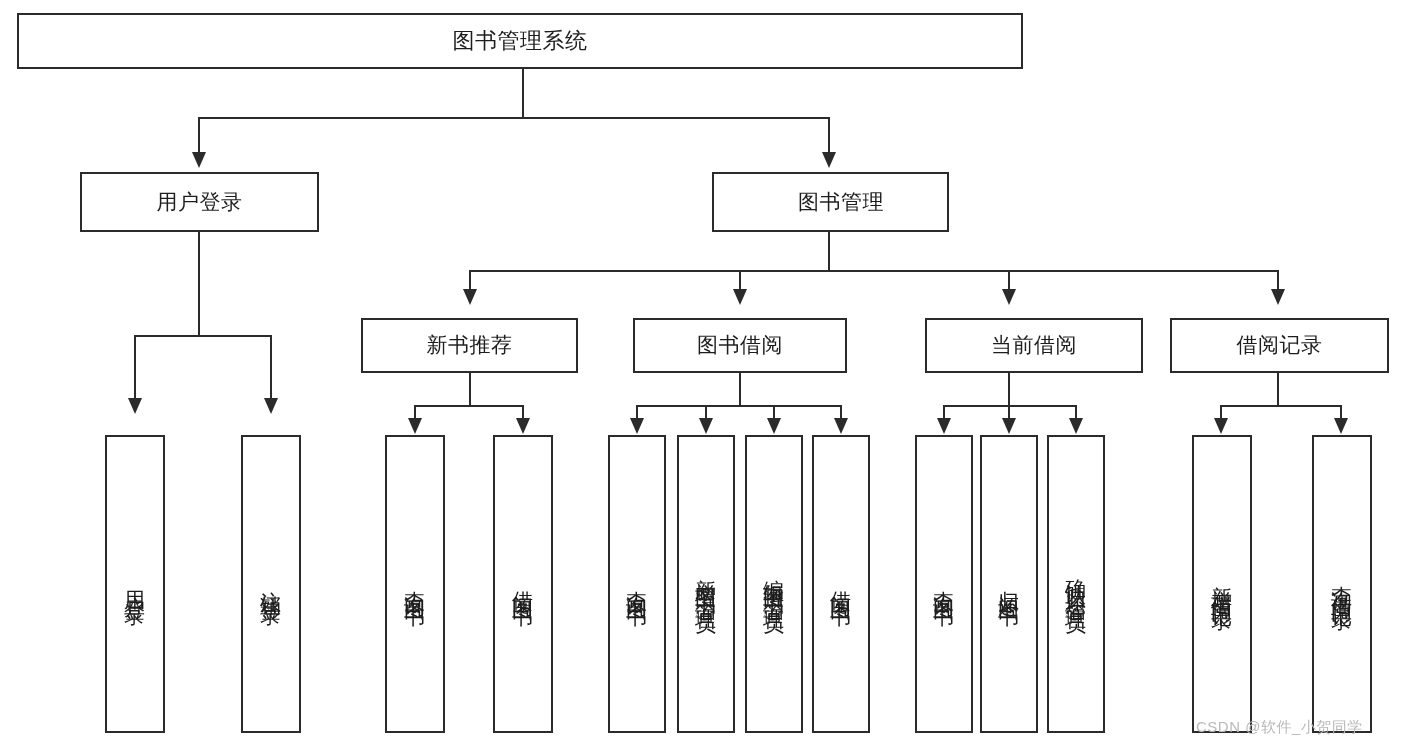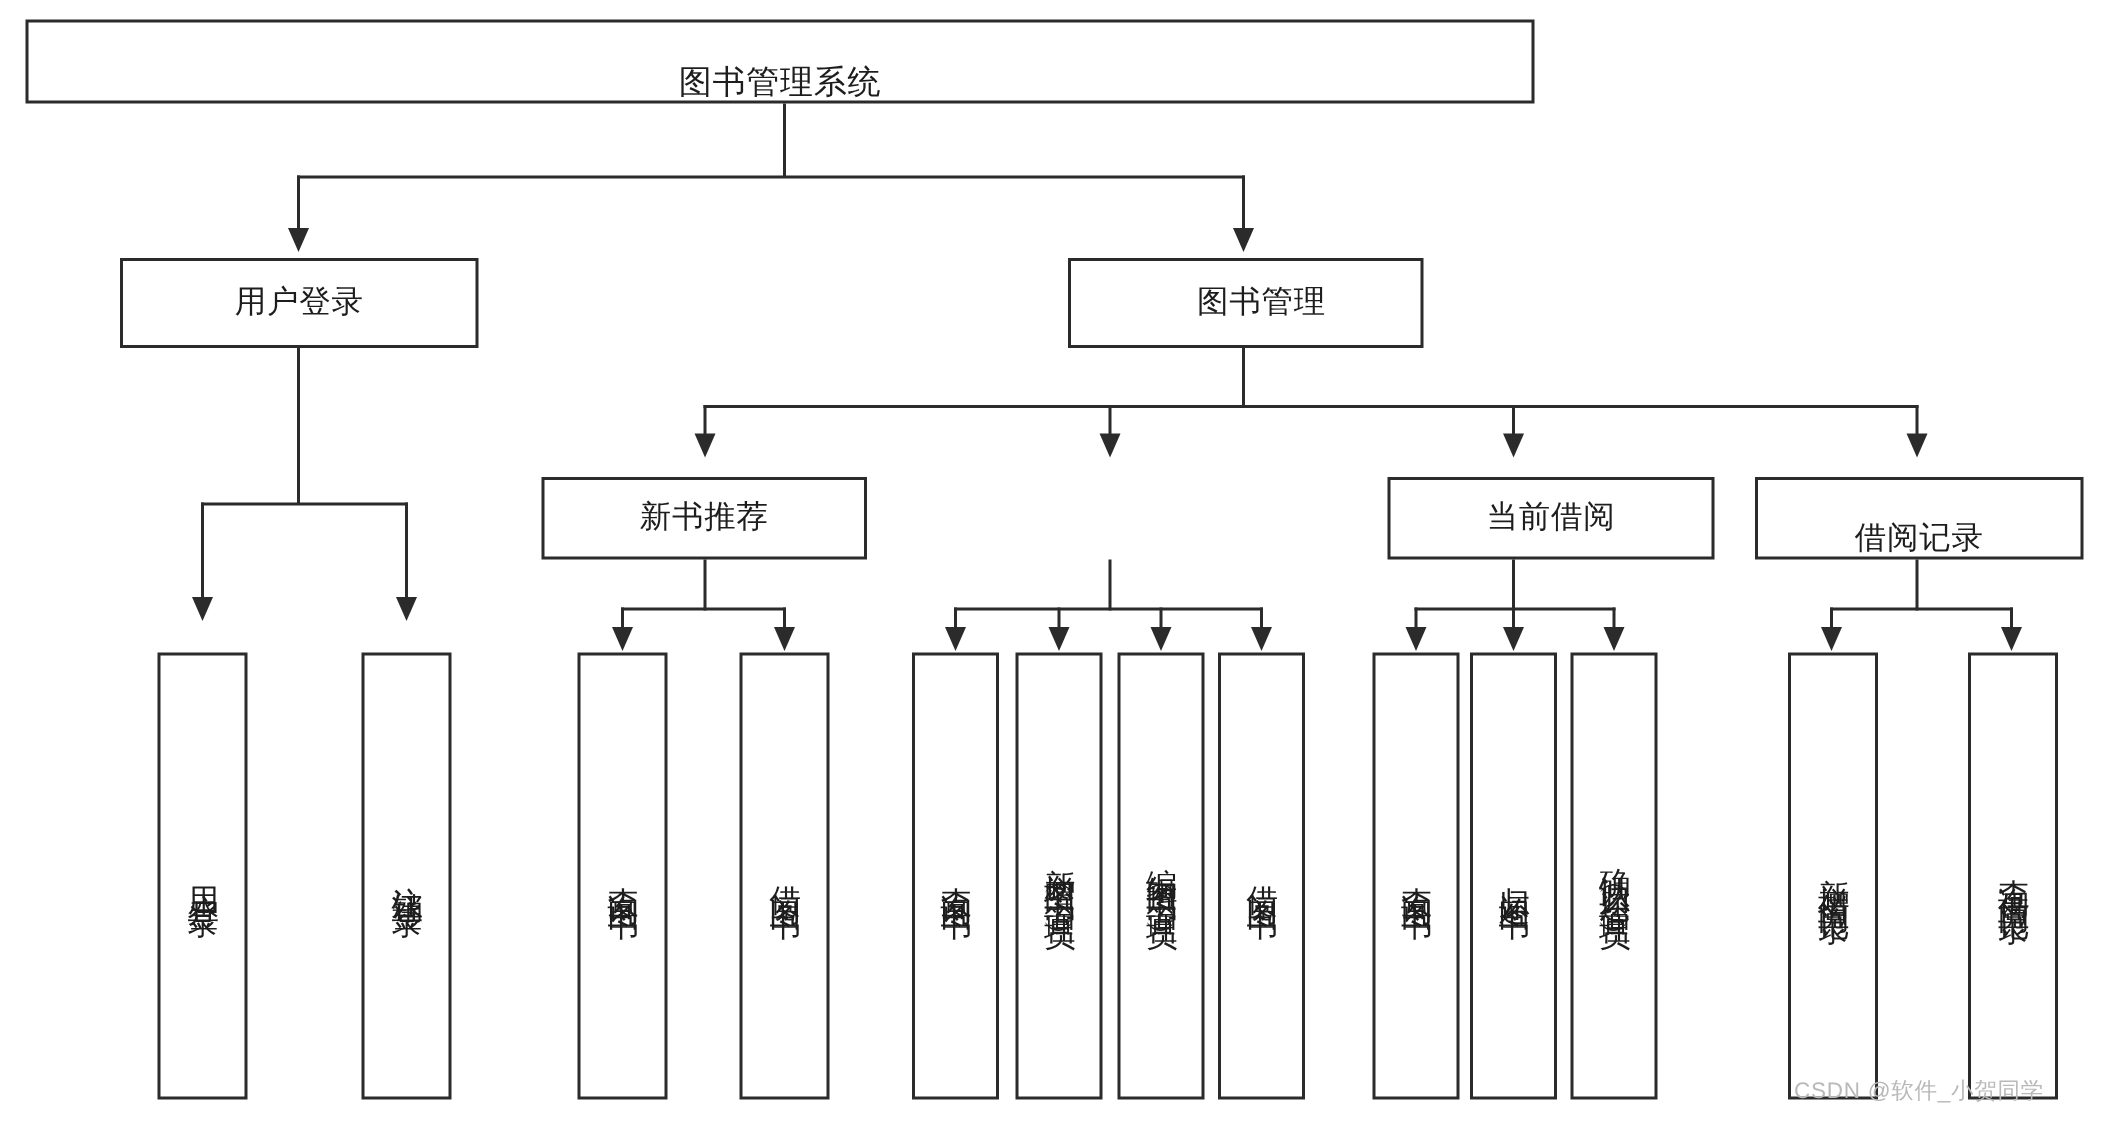--- a/index.html
+++ b/index.html
@@ -82,21 +82,21 @@
     white-space:nowrap;
     letter-spacing:0.5px;
     pointer-events:none;
   }
 </style>
 </head>
 <body>
 
 <div id="canvas">
 
-  <div class="node h root" style="left:17px;top:13px;width:1006px;height:56px;align-items:flex-end;">
+  <div class="node h root" style="left:17px;top:13px;width:1006px;height:56px;">
     <span class="lbl">图书管理系统</span>
   </div>
 
   <div class="ln v" style="left:522px;top:69px;width:2px;height:49px;"></div>
 
   <div class="ln h" style="left:198px;top:117px;width:632px;height:2px;"></div>
 
   <div class="ln v" style="left:198px;top:117px;width:2px;height:38px;"></div>
   <div class="arrow" style="left:192px;top:152px;"></div>
   <div class="ln v" style="left:828px;top:117px;width:2px;height:38px;"></div>
@@ -128,24 +128,27 @@
 
   <div class="ln v" style="left:1008px;top:270px;width:2px;height:22px;"></div>
   <div class="arrow" style="left:1002px;top:289px;"></div>
 
   <div class="ln v" style="left:1277px;top:270px;width:2px;height:22px;"></div>
   <div class="arrow" style="left:1271px;top:289px;"></div>
 
   <div class="node h" style="left:361px;top:318px;width:217px;height:55px;">
     <span class="lbl">新书推荐</span>
   </div>
+  <div class="node h" style="left:633px;top:318px;width:214px;height:55px;">
+    <span class="lbl">图书借阅</span>
+  </div>
   <div class="node h" style="left:901px;top:318px;width:218px;height:55px;margin-left:24px;">
     <span class="lbl">当前借阅</span>
   </div>
-  <div class="node h" style="left:1170px;top:318px;width:219px;height:55px;align-items:flex-end;">
+  <div class="node h" style="left:1170px;top:318px;width:219px;height:55px;">
     <span class="lbl">借阅记录</span>
   </div>
 
   <div class="ln v" style="left:469px;top:373px;width:2px;height:34px;"></div>
   <div class="ln h" style="left:414px;top:405px;width:110px;height:2px;"></div>
   <div class="ln v" style="left:414px;top:405px;width:2px;height:16px;"></div>
   <div class="arrow" style="left:408px;top:418px;"></div>
   <div class="ln v" style="left:522px;top:405px;width:2px;height:16px;"></div>
   <div class="arrow" style="left:516px;top:418px;"></div>
 

